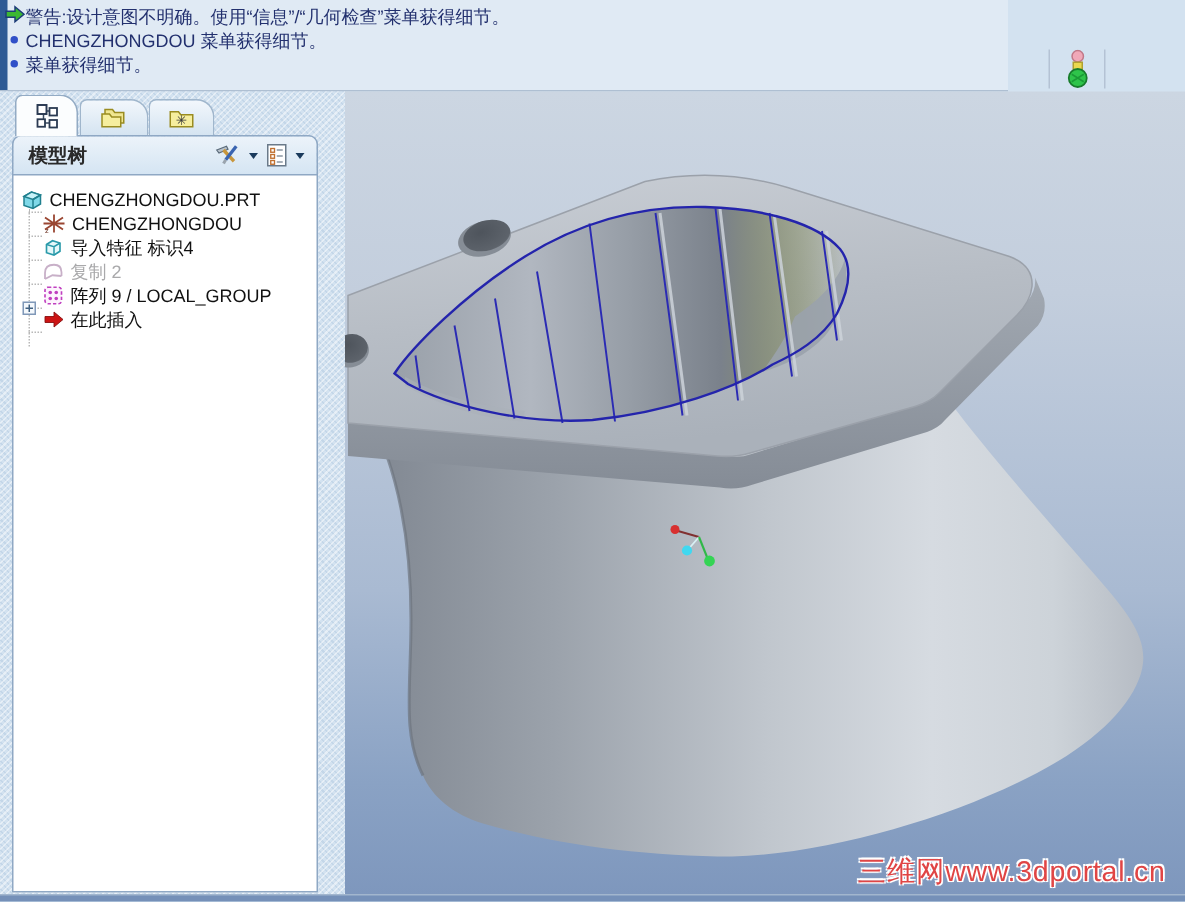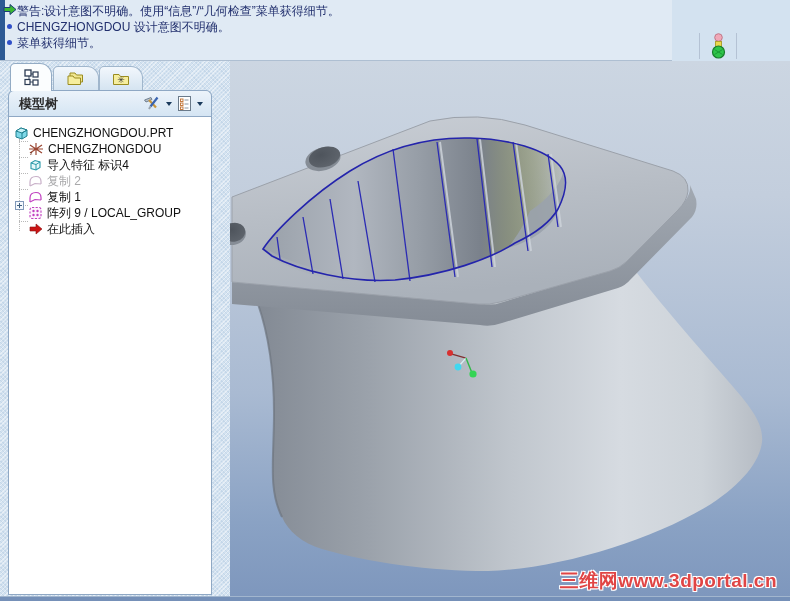--- a/index.html
+++ b/index.html
@@ -63,41 +63,41 @@
   .plusbox:before,.plusbox:after{content:"";position:absolute;background:#406080;}
   .plusbox:before{left:1px;right:1px;top:3px;height:1px;}
   .plusbox:after{top:1px;bottom:1px;left:3px;width:1px;}
   
   .graphics{
     position:absolute;left:230px;top:61px;width:560px;height:536px;overflow:hidden;
     background:linear-gradient(#ccd6e2 0%,#c3cedd 25%,#a9bad2 62%,#8aa2c4 86%,#7e97bd 100%);
   }
   .model-svg{position:absolute;left:0;top:0;}
   .watermark{
-    position:absolute;right:13px;bottom:3px;font-size:19px;font-weight:bold;letter-spacing:.5px;
+    position:absolute;right:13px;bottom:3px;font-size:19px;font-weight:normal;letter-spacing:.5px;
     color:#e04545;
     text-shadow:-1px -1px 0 #fff,1px -1px 0 #fff,-1px 1px 0 #fff,1px 1px 0 #fff,0 0 2px #fff;
     white-space:nowrap;
   }
   .bottom-bar{position:absolute;left:0;top:596px;width:790px;height:5px;
               background:#7590b8;border-top:1px solid #a2b6ce;}
 </style>
 </head>
 <body>
 
 <div class="message-area">
   <div class="msg-strip"></div>
 
   <svg width="14" height="13" style="position:absolute;left:3px;top:3px">
     <path d="M1 4.5 h6 v-3 l6 5 -6 5 v-3 h-6 z" fill="#3cb832" stroke="#1c3c78" stroke-width="1"></path>
   </svg>
   <div class="msg-line" style="top:3px">警告:设计意图不明确。使用“信息”/“几何检查”菜单获得细节。</div>
 
   <div class="msg-bullet" style="top:24px"></div>
-  <div class="msg-line" style="top:19px">CHENGZHONGDOU 设计意图不明确。</div>
+  <div class="msg-line" style="top:19px">CHENGZHONGDOU 菜单获得细节。</div>
 
   <div class="msg-bullet" style="top:40px"></div>
   <div class="msg-line" style="top:35px">菜单获得细节。</div>
 
   <div class="regen-box">
     <svg width="15" height="26">
       <circle cx="7.5" cy="4.5" r="3.8" fill="#f0a8b8" stroke="#c07888" stroke-width="1"></circle>
       <rect x="4.5" y="8.5" width="6" height="6" fill="#ead84e" stroke="#b0a030" stroke-width="1"></rect>
       <circle cx="7.5" cy="19" r="6" fill="#2ec44a" stroke="#187c2c" stroke-width="1.2"></circle>
       <path d="M3.5 16.5 l8 5 M3.5 21.5 l8 -5" stroke="#1a9a36" stroke-width="1" fill="none"></path>
@@ -189,27 +189,20 @@
       </div>
 
       <div class="tree-row ind1 suppressed">
         <svg class="ticon" width="15" height="14">
           <path d="M2 12 L2 8 Q2 2.5 8 2.5 Q13 2.5 13 7.5 L13 10" fill="none" stroke="#c8b0c8" stroke-width="1.2"></path>
           <path d="M2 12 L7 9.5 L13 10" fill="none" stroke="#c8b0c8" stroke-width="1.2"></path>
         </svg>
         <span>复制 2</span>
       </div>
 
-      <div class="tree-row ind1">
-        <svg class="ticon" width="15" height="14">
-          <path d="M2 12 L2 8 Q2 2.5 8 2.5 Q13 2.5 13 7.5 L13 10" fill="none" stroke="#c040c0" stroke-width="1.2"></path>
-          <path d="M2 12 L7 9.5 L13 10" fill="none" stroke="#c040c0" stroke-width="1.2"></path>
-        </svg>
-        <span>复制 1</span>
-      </div>
 
       <div class="tree-row ind1">
         <svg class="ticon" width="15" height="14">
           <rect x="2" y="1.5" width="11" height="11" rx="2" fill="#fdf4fd" stroke="#c040c0" stroke-width="1.1" stroke-dasharray="2.2 1.4"></rect>
           <circle cx="5.5" cy="5" r="1.2" fill="#c040c0"></circle>
           <circle cx="9.5" cy="5" r="1.2" fill="#c040c0"></circle>
           <circle cx="5.5" cy="9" r="1.2" fill="#c040c0"></circle>
           <circle cx="9.5" cy="9" r="1.2" fill="#c040c0"></circle>
         </svg>
         <span>阵列 9 / LOCAL_GROUP</span>

